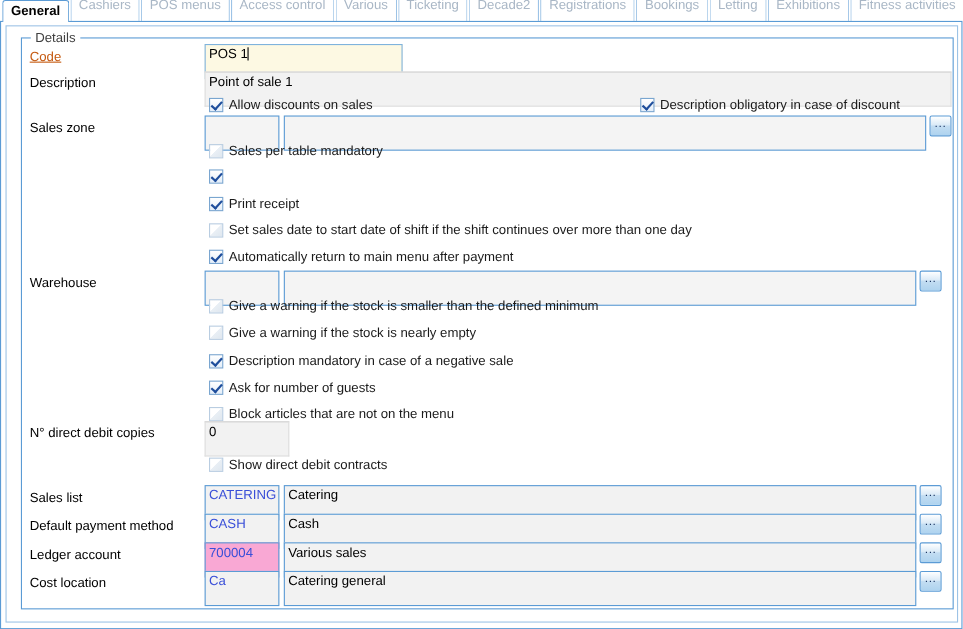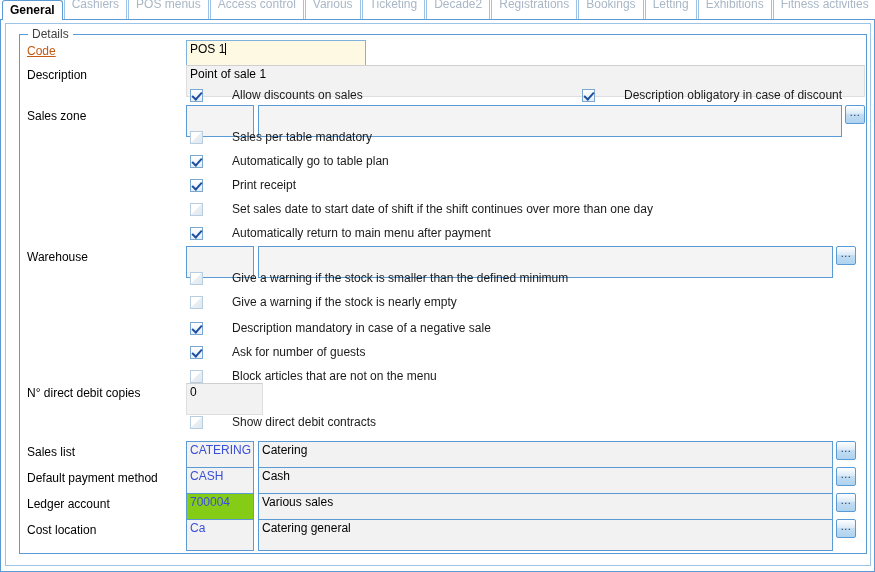--- a/index.html
+++ b/index.html
@@ -140,21 +140,20 @@
   .ellipsis-btn span { display: block; margin-top: -1px; }
 
   
   .cbrow {
     position: absolute;
     display: flex;
     align-items: center;
     white-space: nowrap;
     font-size: 12px;
     line-height: 15px;
-    gap: 24px;
   }
   .cbox {
     width: 13px; height: 13px;
     border: 1px solid #7aa6d0;
     background: linear-gradient(to bottom, #ffffff 0%, #f1f6fb 55%, #e3eefa 100%);
     margin-right: 5px;
     position: relative;
     flex: 0 0 auto;
   }
   .cbox.checked::after {
@@ -217,21 +216,20 @@
       <div class="ellipsis-btn" style="left:825px; top:70px;">
           <span>...</span>
         </div>
 
       <div class="cbrow" style="left:170px; top:95px;">
         <span class="cbox unchecked"></span>
         <span class="cb-label">Sales per table mandatory</span>
       </div>
       <div class="cbrow" style="left:170px; top:119px;">
         <span class="cbox checked"></span>
-        <span class="cb-label">Automatically go to table plan</span>
       </div>
       <div class="cbrow" style="left:170px; top:143px;">
         <span class="cbox checked"></span>
         <span class="cb-label">Print receipt</span>
       </div>
       <div class="cbrow" style="left:170px; top:167px;">
         <span class="cbox unchecked"></span>
         <span class="cb-label">Set sales date to start date of shift if the shift continues over more than one day</span>
       </div>
       <div class="cbrow" style="left:170px; top:191px;">
@@ -283,21 +281,21 @@
         </div>
 
       <div class="lbl" style="left:7px; top:436px;">Default payment method</div>
       <div class="fld code-blue" style="left:166px; top:432px; width:68px; background:#f2f2f2;">CASH</div>
       <div class="fld" style="left:238px; top:432px; width:575px;">Cash</div>
       <div class="ellipsis-btn" style="left:816px; top:432px;">
           <span>...</span>
         </div>
 
       <div class="lbl" style="left:7px; top:462px;">Ledger account</div>
-      <div class="fld code-blue" style="left:166px; top:458px; width:68px; background:#84cc16;">700004</div>
+      <div class="fld code-blue" style="left:166px; top:458px; width:68px; background:#f9a8d4;">700004</div>
       <div class="fld" style="left:238px; top:458px; width:575px;">Various sales</div>
       <div class="ellipsis-btn" style="left:816px; top:458px;">
           <span>...</span>
         </div>
 
       <div class="lbl" style="left:7px; top:488px;">Cost location</div>
       <div class="fld code-blue" style="left:166px; top:484px; width:68px; background:#f2f2f2;">Ca</div>
       <div class="fld" style="left:238px; top:484px; width:575px;">Catering general</div>
       <div class="ellipsis-btn" style="left:816px; top:484px;">
           <span>...</span>

